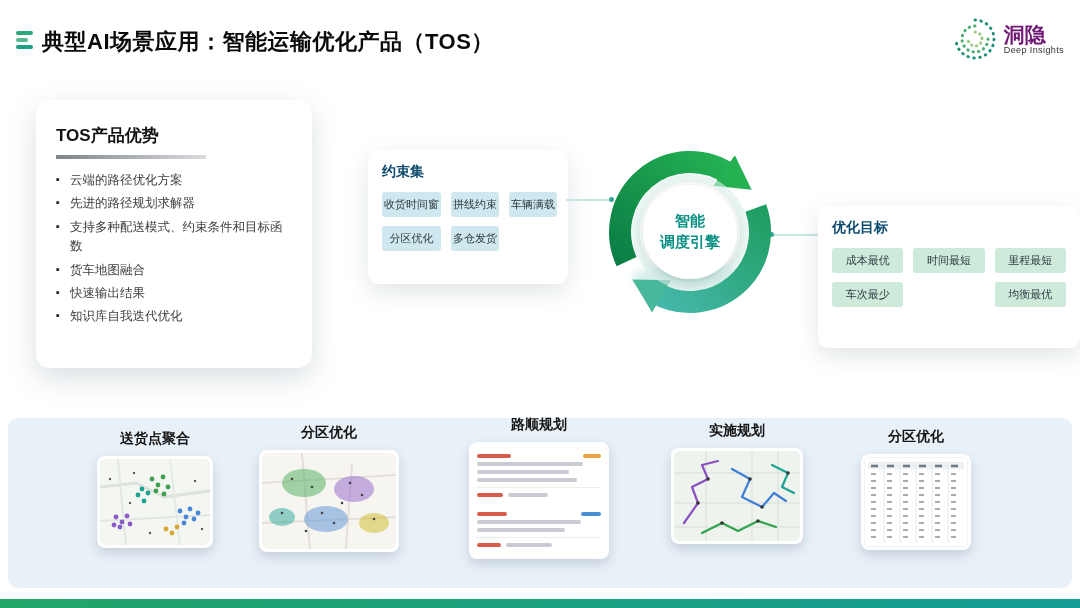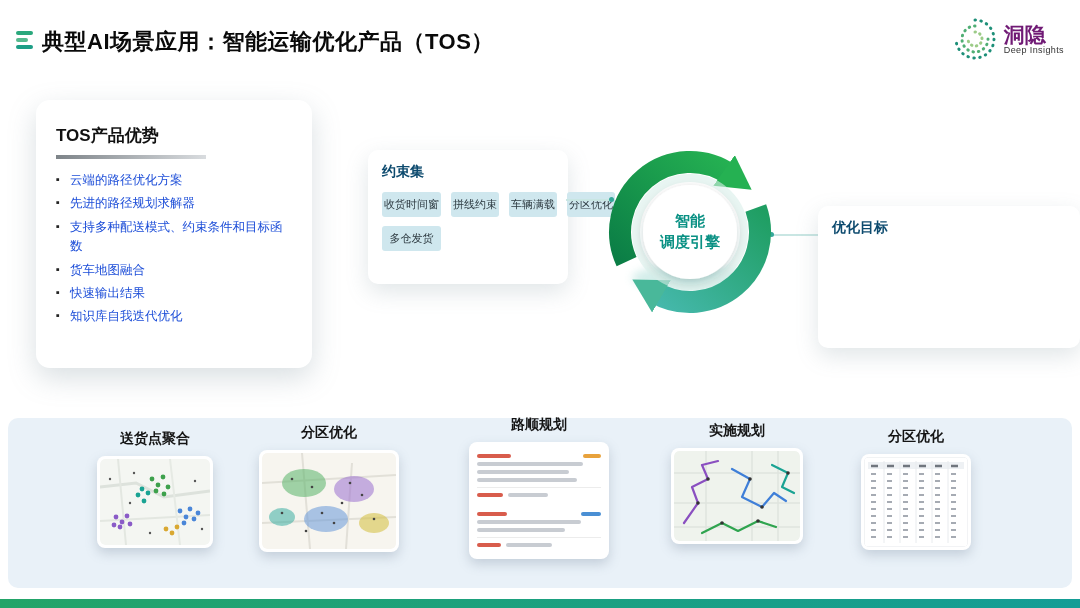--- a/index.html
+++ b/index.html
@@ -18,30 +18,30 @@
   .logo-text{display:flex;flex-direction:column;line-height:1.1;}
   .logo-name{font-size:21px;font-weight:bold;color:#701a75;}
   .logo-sub{font-size:9px;color:#333;letter-spacing:.4px;}
 
   
   .adv-card{position:absolute;left:36px;top:100px;width:276px;height:268px;background:#fff;border-radius:14px;
             box-shadow:0 10px 28px rgba(120,140,150,.28);padding:24px 20px;box-sizing:border-box;}
   .adv-title{font-size:17px;font-weight:bold;color:#111;}
   .adv-underline{width:150px;height:4px;background:linear-gradient(90deg,#7e8489,#d9dcdf);margin:8px 0 12px;}
   .adv-list{list-style:none;margin:0;padding:0;}
-  .adv-list li{font-size:12.5px;color:#1d4ed8;line-height:1.55;padding-left:14px;position:relative;margin-bottom:4px;}
+  .adv-list li{font-size:12.5px;color:#404040;line-height:1.55;padding-left:14px;position:relative;margin-bottom:4px;}
   .adv-list li::before{content:"▪";position:absolute;left:0;top:0;color:#222;font-size:11px;}
 
   
   .panel-card{position:absolute;background:#fff;border-radius:10px;box-shadow:0 8px 22px rgba(120,140,150,.22);
               padding:13px 14px;box-sizing:border-box;}
   .cons-card{left:368px;top:150px;width:200px;height:134px;}
   .goal-card{left:818px;top:206px;width:262px;height:142px;}
   .panel-title{font-size:14px;font-weight:bold;color:#0c4a6e;}
-  .tag-grid{display:grid;grid-template-columns:1fr 1fr 1fr 1fr;gap:9px 10px;margin-top:11px;}
+  .tag-grid{display:grid;grid-template-columns:1fr 1fr 1fr;gap:9px 10px;margin-top:11px;}
   .tag{font-size:11px;color:#2e3b42;text-align:center;padding:5px 2px;border-radius:3px;white-space:nowrap;}
   .tag-blue{background:#cfe7ee;}
   .tag-green{background:#cdeadb;}
   .tag-spacer{visibility:hidden;}
 
   
   .cycle-svg{position:absolute;left:585px;top:126px;}
   .engine-label{position:absolute;left:640px;top:210px;width:100px;text-align:center;font-weight:bold;
                 color:#0a9184;font-size:15px;line-height:1.4;}
   .connector{position:absolute;height:2px;background:#c9e6e3;}
@@ -161,20 +161,28 @@
     <circle cx="105" cy="106" r="54" fill="none" stroke="#d8eeea" stroke-width="8" opacity="0.6"></circle>
     <circle cx="105" cy="106" r="47" fill="#ffffff" filter="url(#dropsh)"></circle>
   </svg>
   <div class="engine-label">
     <div>智能</div>
     <div>调度引擎</div>
   </div>
 
   <div class="panel-card goal-card">
     <div class="panel-title">优化目标</div>
+    <div class="tag-grid">
+      <span class="tag tag-green">成本最优</span>
+      <span class="tag tag-green">时间最短</span>
+      <span class="tag tag-green">里程最短</span>
+      <span class="tag tag-green">车次最少</span>
+      <span class="tag tag-spacer"></span>
+      <span class="tag tag-green">均衡最优</span>
+    </div>
   </div>
 
   <div class="band"></div>
 
   <div class="gallery-item gi-1">
     <div class="gi-label">送货点聚合</div>
     <span class="thumb">
       <svg width="110" height="86" viewBox="0 0 110 86">
         <rect width="110" height="86" rx="5" fill="#f4f6f2"></rect>
         <path d="M0 28 L36 24 L64 38 L110 32" stroke="#dde2dc" stroke-width="3" fill="none"></path>

